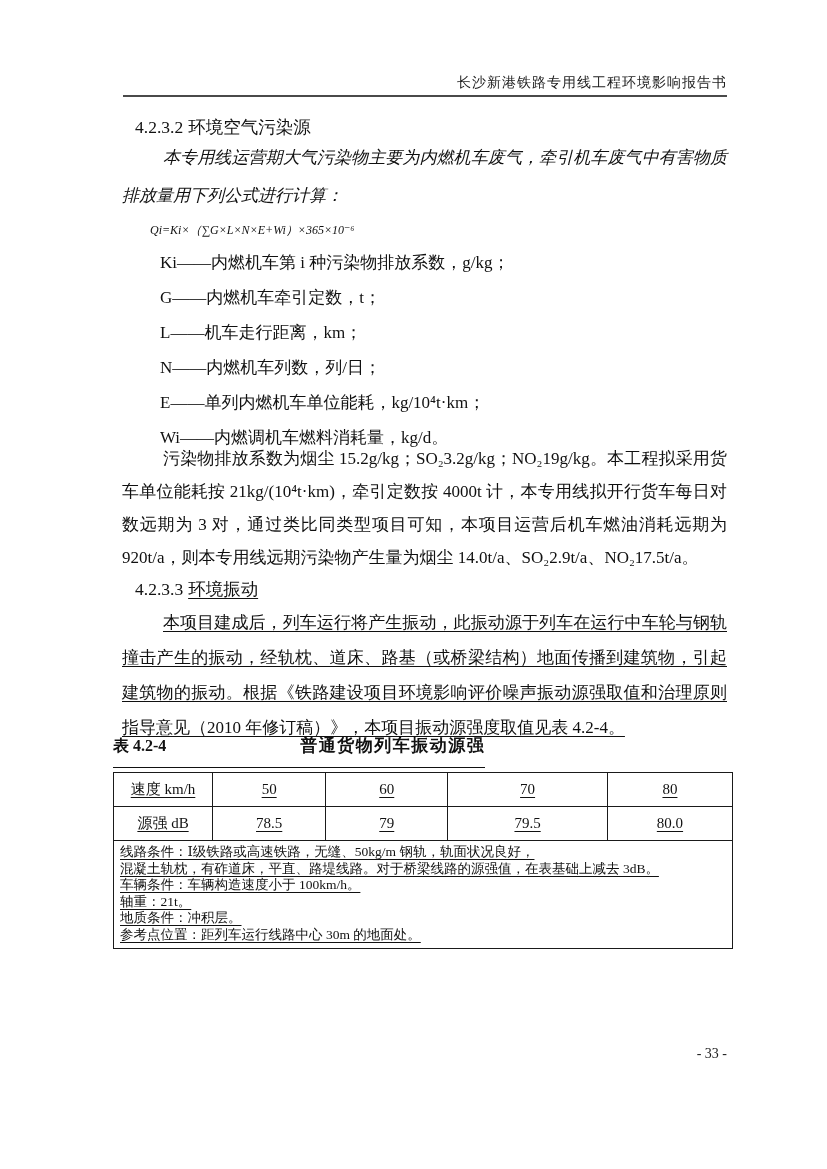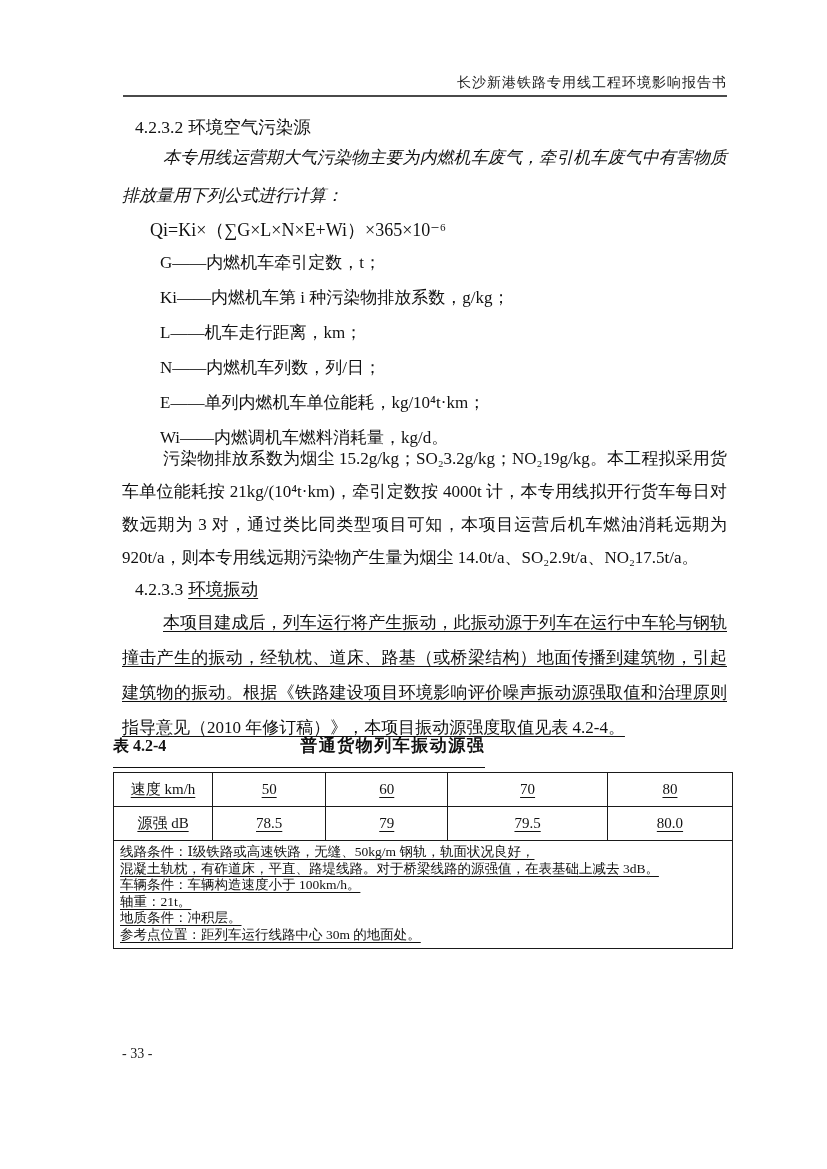--- a/index.html
+++ b/index.html
@@ -26,21 +26,21 @@
   .sec-heading.h2 { margin-top: 6px; }
 
   .para {
     margin: 0; font-size: 17px; text-align: justify;
     text-indent: 41px; color: #101010;
   }
   .p1 { margin-top: 2px; line-height: 38px; font-style: italic; }
   .p2 { margin-top: -13px; line-height: 33px; }
   .p3 { margin-top: 6px; line-height: 35px; }
 
-  .formula { font-size: 18px; line-height: 30px; margin-left: 28px; }
+  .formula { font-size: 12px; line-height: 30px; margin-left: 28px; font-style: italic; }
 
   .defs { margin-left: 38px; }
   .def-line { font-size: 17px; line-height: 35px; }
 
   .ul {
     text-decoration: underline;
     text-underline-offset: 3px;
     text-decoration-thickness: 1px;
   }
 
@@ -69,21 +69,21 @@
     text-align: center; vertical-align: middle;
     font-size: 15px; padding: 0;
   }
   .vtable td.notes-cell {
     height: auto; text-align: left; padding: 3px 6px 4px 6px;
   }
   .note-line { font-size: 13.5px; line-height: 16.6px; white-space: nowrap; }
 
   .footer {
     position: absolute; top: 1046px; left: 122px; width: 605px;
-    text-align: left; font-size: 14px; color: #1c1c1c;
+    text-align: right; font-size: 14px; color: #1c1c1c;
   }
 </style>
 </head>
 <body>
 
 <div class="page">
 
   <div class="header-text">长沙新港铁路专用线工程环境影响报告书</div>
   <div class="header-rule"></div>
 
@@ -91,22 +91,22 @@
 
     <div class="sec-heading">
       <span class="sec-num">4.2.3.2</span><span class="sec-title">环境空气污染源</span>
     </div>
 
     <p class="para p1">本专用线运营期大气污染物主要为内燃机车废气，牵引机车废气中有害物质排放量用下列公式进行计算：</p>
 
     <div class="formula">Qi=Ki×（∑G×L×N×E+Wi）×365×10⁻⁶</div>
 
     <div class="defs">
+      <div class="def-line">Ki——内燃机车第 i 种污染物排放系数，g/kg；</div>
       <div class="def-line">G——内燃机车牵引定数，t；</div>
-      <div class="def-line">Ki——内燃机车第 i 种污染物排放系数，g/kg；</div>
       <div class="def-line">L——机车走行距离，km；</div>
       <div class="def-line">N——内燃机车列数，列/日；</div>
       <div class="def-line">E——单列内燃机车单位能耗，kg/10⁴t·km；</div>
       <div class="def-line">Wi——内燃调机车燃料消耗量，kg/d。</div>
     </div>
 
     <p class="para p2">污染物排放系数为烟尘 15.2g/kg；SO₂3.2g/kg；NO₂19g/kg。本工程拟采用货车单位能耗按 21kg/(10⁴t·km)，牵引定数按 4000t 计，本专用线拟开行货车每日对数远期为 3 对，通过类比同类型项目可知，本项目运营后机车燃油消耗远期为 920t/a，则本专用线远期污染物产生量为烟尘 14.0t/a、SO₂2.9t/a、NO₂17.5t/a。</p>
 
     <div class="sec-heading h2">
       <span class="sec-num">4.2.3.3</span><span class="sec-title ul">环境振动</span>

